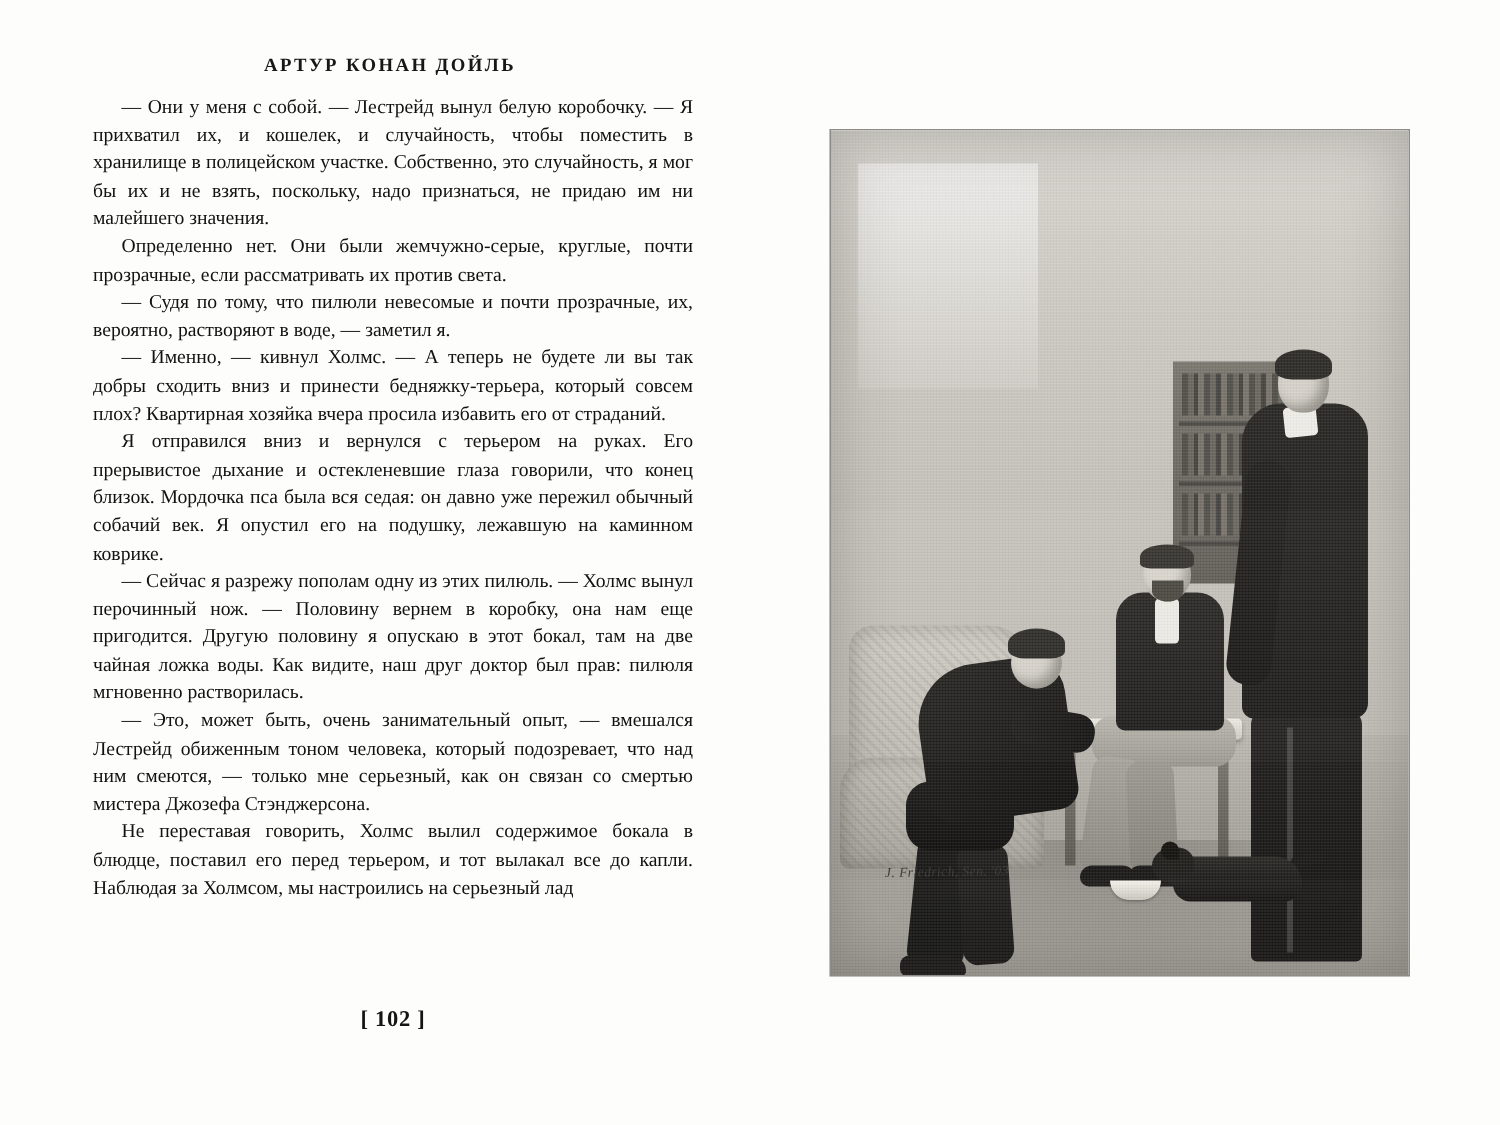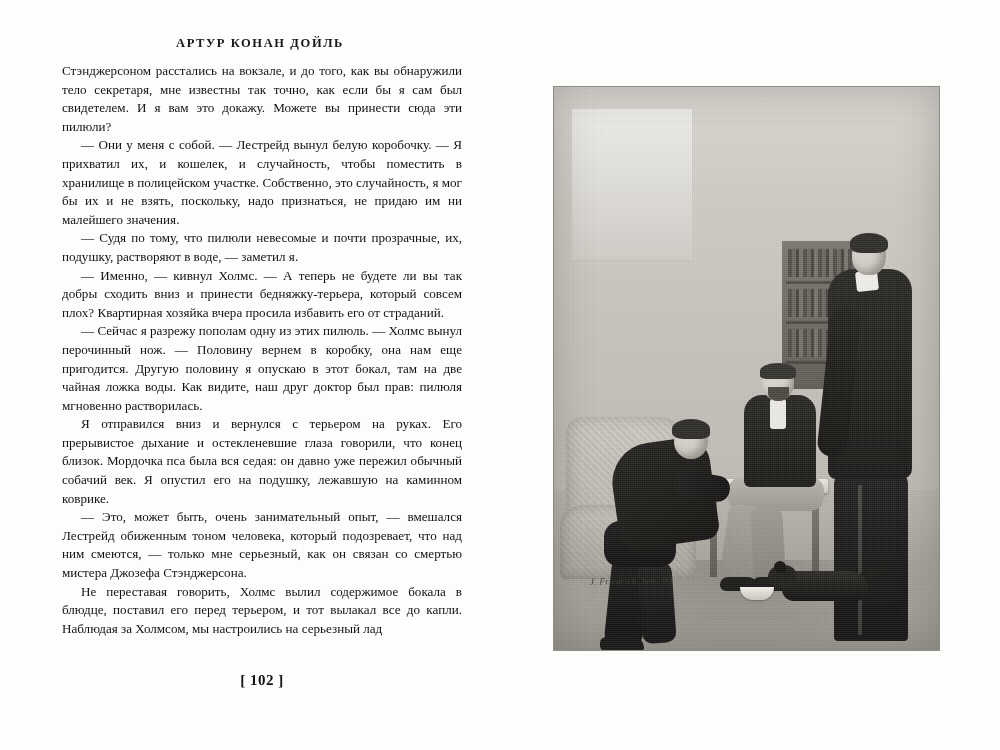--- a/index.html
+++ b/index.html
@@ -351,26 +351,26 @@
 </head>
 <body>
 
 <div class="page">
 
   <div class="running-head">
     <span class="running-head-inner">Артур Конан Дойль</span>
   </div>
 
   <div class="text-column">
-    <p class="noindent">Стэнджерсоном расстались на вокзале, и до того, как вы обнаружили тело секретаря, мне известны так точно, как если бы я сам был свидетелем. И я вам это докажу. Можете вы принести сюда эти пилюли?</p>
     <p>— Они у меня с собой. — Лестрейд вынул белую коробочку. — Я прихватил их, и кошелек, и случайность, чтобы поместить в хранилище в полицейском участке. Собственно, это случайность, я мог бы их и не взять, поскольку, надо признаться, не придаю им ни малейшего значения.</p>
-    <p>— Судя по тому, что пилюли невесомые и почти прозрачные, их, подушку, растворяют в воде, — заметил я.</p>
+    <p>Определенно нет. Они были жемчужно-серые, круглые, почти прозрачные, если рассматривать их против света.</p>
+    <p>— Судя по тому, что пилюли невесомые и почти прозрачные, их, вероятно, растворяют в воде, — заметил я.</p>
     <p>— Именно, — кивнул Холмс. — А теперь не будете ли вы так добры сходить вниз и принести бедняжку-терьера, который совсем плох? Квартирная хозяйка вчера просила избавить его от страданий.</p>
+    <p>Я отправился вниз и вернулся с терьером на руках. Его прерывистое дыхание и остекленевшие глаза говорили, что конец близок. Мордочка пса была вся седая: он давно уже пережил обычный собачий век. Я опустил его на подушку, лежавшую на каминном коврике.</p>
     <p>— Сейчас я разрежу пополам одну из этих пилюль. — Холмс вынул перочинный нож. — Половину вернем в коробку, она нам еще пригодится. Другую половину я опускаю в этот бокал, там на две чайная ложка воды. Как видите, наш друг доктор был прав: пилюля мгновенно растворилась.</p>
-    <p>Я отправился вниз и вернулся с терьером на руках. Его прерывистое дыхание и остекленевшие глаза говорили, что конец близок. Мордочка пса была вся седая: он давно уже пережил обычный собачий век. Я опустил его на подушку, лежавшую на каминном коврике.</p>
     <p>— Это, может быть, очень занимательный опыт, — вмешался Лестрейд обиженным тоном человека, который подозревает, что над ним смеются, — только мне серьезный, как он связан со смертью мистера Джозефа Стэнджерсона.</p>
     <p>Не переставая говорить, Холмс вылил содержимое бокала в блюдце, поставил его перед терьером, и тот вылакал все до капли. Наблюдая за Холмсом, мы настроились на серьезный лад</p>
   </div>
 
   <div class="folio">[ 102 ]</div>
 
   <div class="plate">
     <div class="plate-inner">
       <div class="wall-band wall-b1"></div>
       <div class="wall-band wall-b2"></div>

